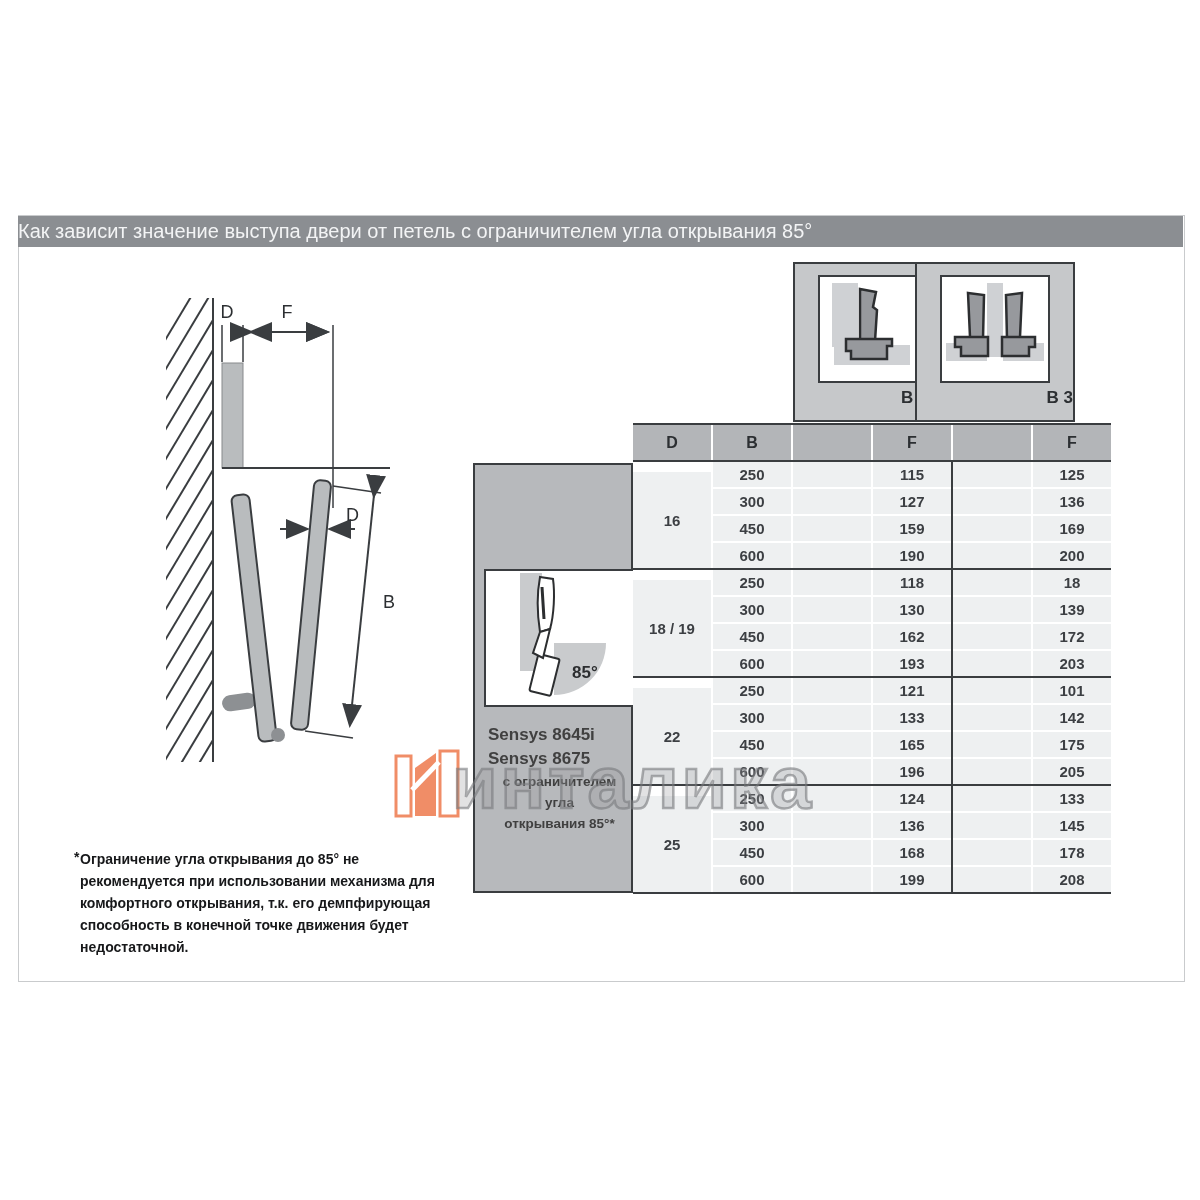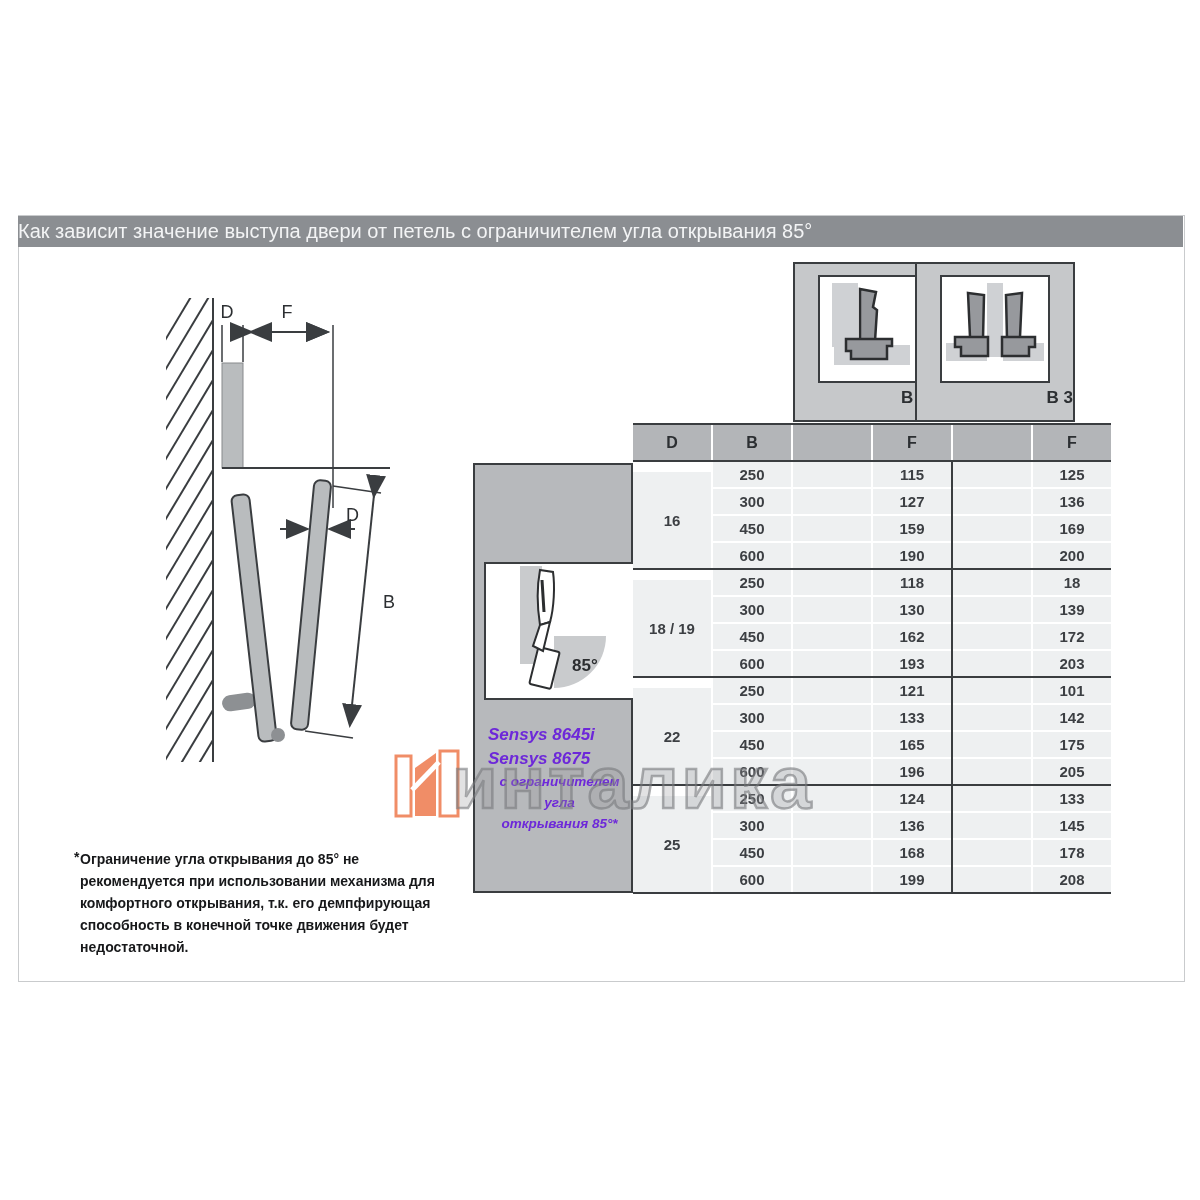--- a/index.html
+++ b/index.html
@@ -27,23 +27,23 @@
   .icon-box{position:absolute;top:262px;width:160px;height:160px;background:var(--boxgray);
     border:2px solid var(--dark);box-sizing:border-box;}
   .icon-box .inner{position:absolute;left:23px;top:11px;width:110px;height:108px;background:#ffffff;
     border:2px solid var(--dark);box-sizing:border-box;}
   .icon-box .lbl{position:absolute;left:0;top:124px;width:100%;text-align:right;
     font-weight:700;font-size:17px;color:var(--ink);}
 
   
   .side-panel{position:absolute;left:473px;top:463px;width:160px;height:430px;background:var(--panelgray);
     border:2px solid var(--dark);box-sizing:border-box;}
-  .hinge-box{position:absolute;left:9px;top:97px;width:164px;height:138px;background:#ffffff;
+  .hinge-box{position:absolute;left:9px;top:104px;width:164px;height:138px;background:#ffffff;
     border:2px solid var(--dark);box-sizing:border-box;}
-  .sensys{position:absolute;left:13px;top:258px;color:#6d28d9;font-style:italic;}
+  .sensys{position:absolute;left:13px;top:258px;color:#404040;}
   .sensys .big{font-weight:700;font-size:17px;line-height:24px;}
   .sensys .small{font-weight:700;font-size:13.5px;line-height:21px;text-align:center;}
 
   
   .tbl-header{position:absolute;left:633px;top:423px;width:478px;display:grid;
     grid-template-columns:repeat(6,78px);gap:2px;border-top:2px solid var(--dark);
     border-bottom:2px solid var(--dark);background:#ffffff;}
   .tbl-header .hcell{height:35px;background:var(--headergray);display:flex;align-items:center;
     justify-content:center;font-weight:700;font-size:16px;color:var(--ink);}
   .tbl-body{position:absolute;left:633px;top:462px;width:478px;border-bottom:2px solid var(--dark);background:#ffffff;}

